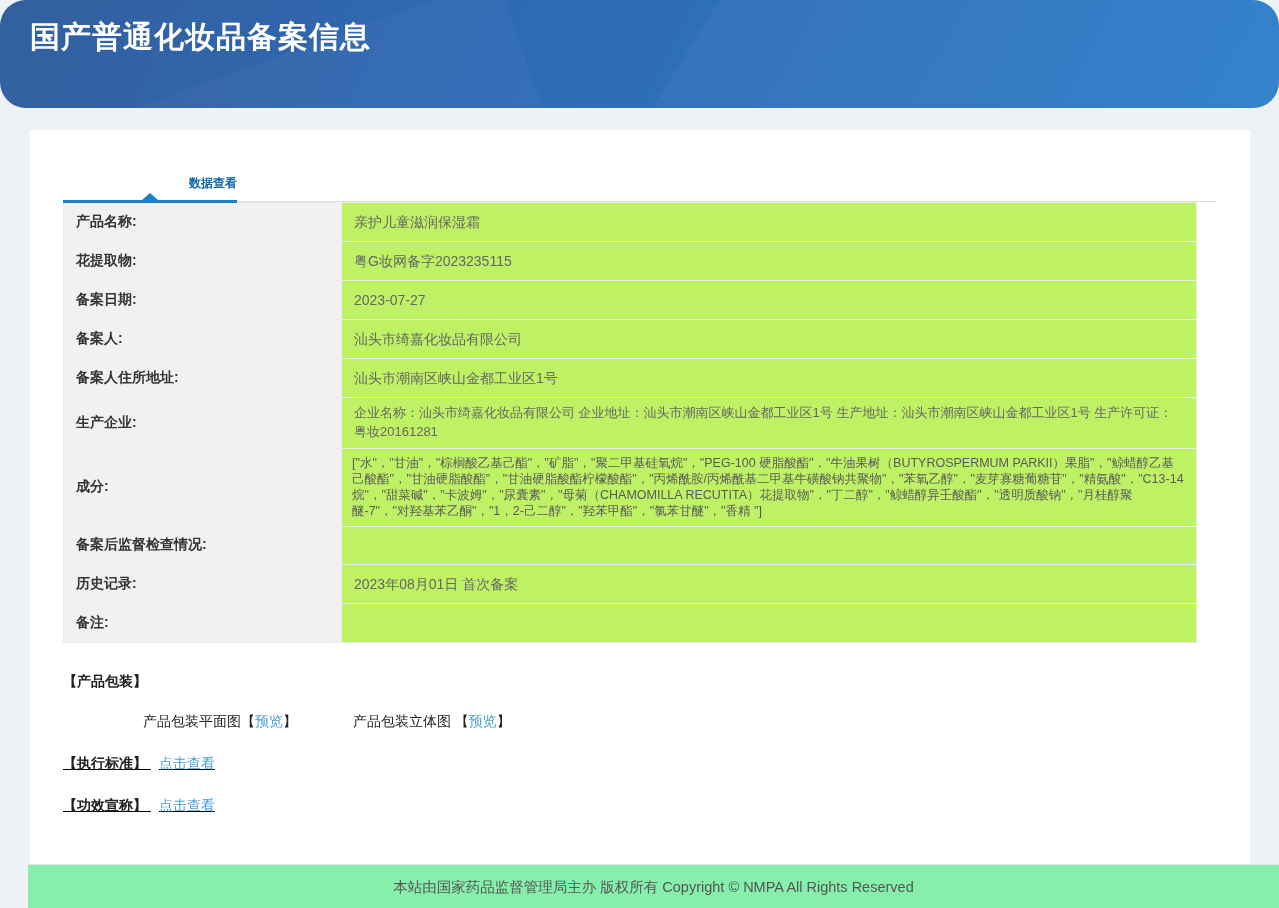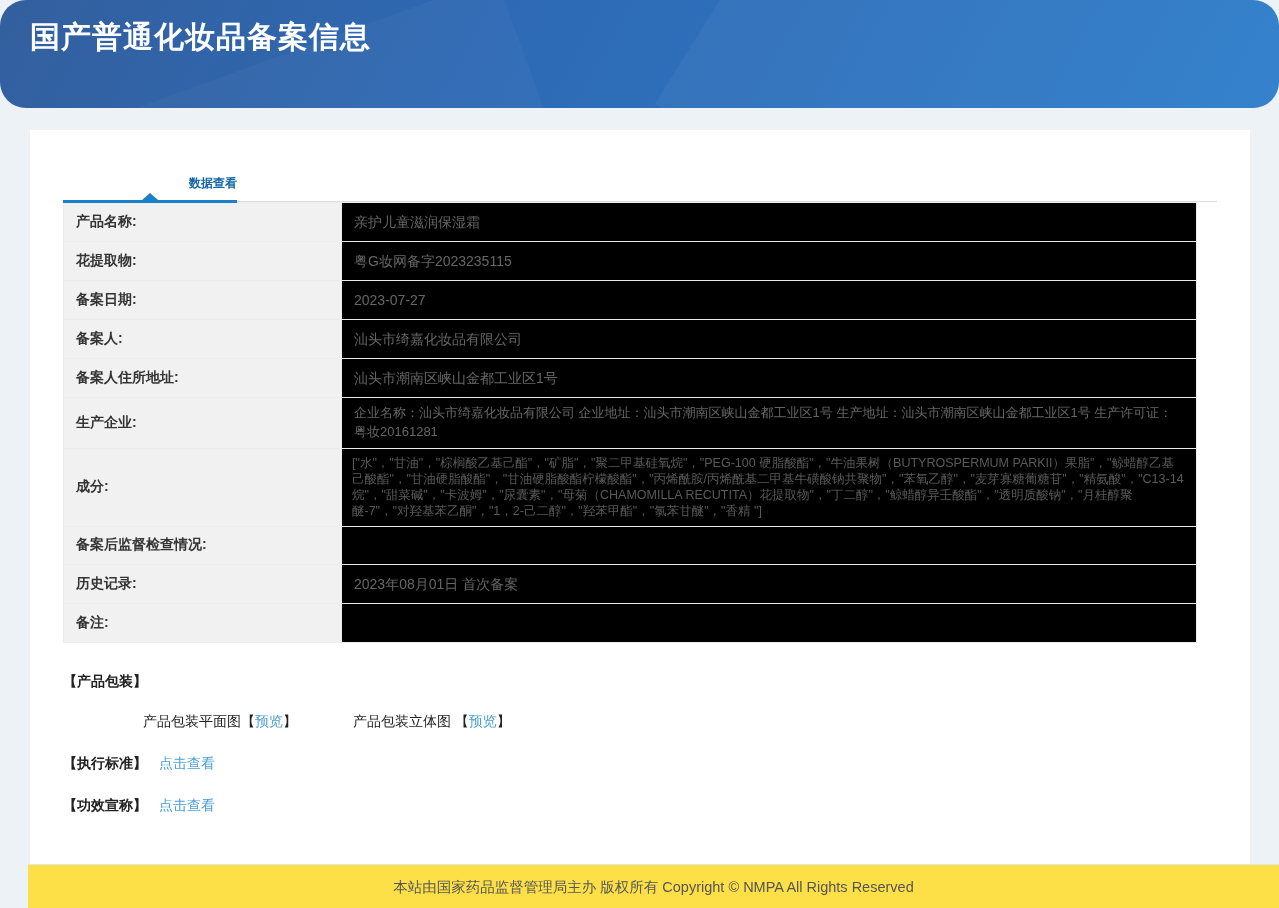--- a/index.html
+++ b/index.html
@@ -92,21 +92,21 @@
   table.info td.lbl {
     width:278px;
     background:#f1f1f1;
     font-size:14px; font-weight:bold; color:#333333;
     padding:0 12px;
   }
   table.info td.val {
     font-size:14px; color:#666666;
     padding:6px 12px;
     line-height:1.45;
-    background:#000000;
+    background:#bef264;
   }
   tr.r-std td { height:39px; }
   tr.r-empty td { height:38px; }
   tr.r-producer td.val { font-size:13px; color:#666; }
   tr.r-producer td { height:48px; }
   tr.r-ingredients td.val {
     font-size:12.5px; color:#5a5a5a; line-height:1.28;
     padding:6px 10px;
   }
   tr.r-ingredients td { height:78px; }
@@ -117,28 +117,29 @@
   }
   .pkg-item { display:inline-block; }
   .pkg-item + .pkg-item { margin-left:52px; }
   .bracket { color:#222222; }
   a.blue-link {
     color:#4a9fd4; text-decoration:none; cursor:pointer;
   }
   .kv-line {
     margin-top:24px;
     font-size:14px;
+    text-decoration:underline;
   }
   .kv-line .kv-label { font-weight:bold; color:#222222; }
   .kv-line a.blue-link { margin-left:8px; font-size:14px; }
   
   .page-footer {
     margin-top:0;
     height:44px;
-    background:#fde047;
+    background:#86efac;
     border-top:1px solid #e4e4e4;
     text-align:center;
     line-height:44px;
     font-size:14.5px;
     color:#555555;
     margin-left:28px;
   }
 </style>
 </head>
 <body>

